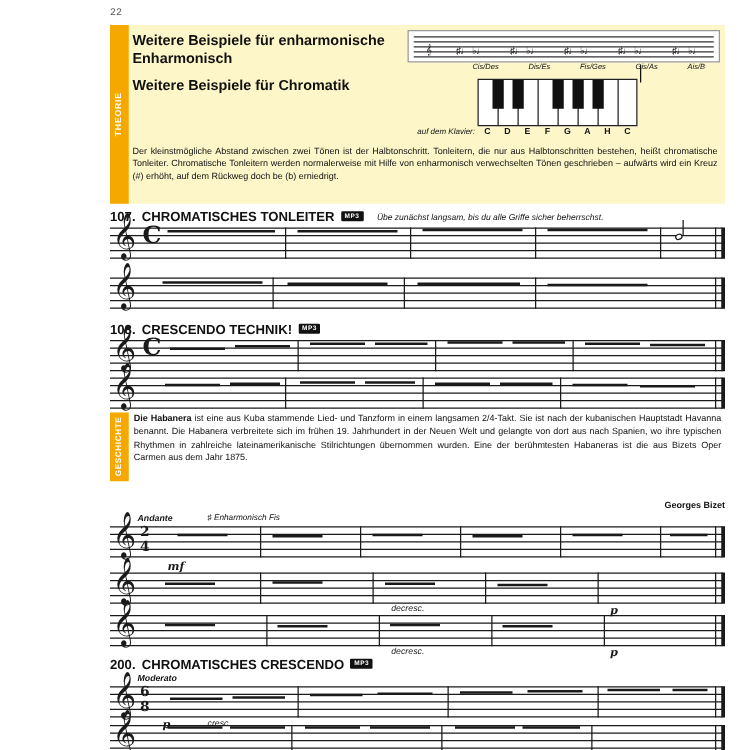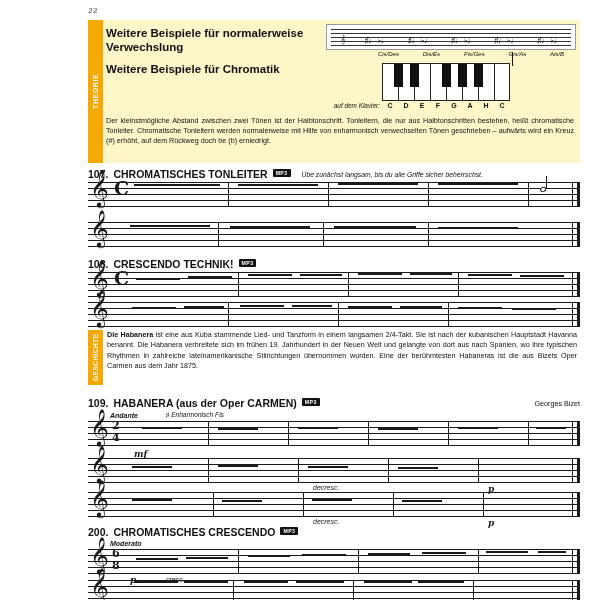--- a/index.html
+++ b/index.html
@@ -257,20 +257,21 @@
     font-weight: normal;
     font-style: italic;
     color: #111;
     margin-left: 6px;
   }
   .composer {
     position: absolute;
     right: 20px;
     font-size: 7.2px;
     color: #111;
+    font-weight: bold;
   }
   .tempo {
     position: absolute;
     left: 112px;
     font-size: 7px;
     font-style: italic;
     font-weight: bold;
     color: #111;
   }
   .tempo-note {
@@ -375,21 +376,21 @@
 <body>
 
 <div class="page">
 
   <div class="page-number">22</div>
 
   <div class="theory-box">
     <div class="side-tab">THEORIE</div>
 
     <div class="theory-inner">
-      <div class="theory-h">Weitere Beispiele für normalerweise Verwechslung</div>
+      <div class="theory-h">Weitere Beispiele für enharmonische Enharmonisch</div>
       <div class="theory-h" style="margin-top:8px;">Weitere Beispiele für Chromatik</div>
     </div>
 
     <div class="theory-wide">
       <div class="theory-p">Der kleinstmögliche Abstand zwischen zwei Tönen ist der Halbtonschritt. Tonleitern, die nur aus Halbtonschritten bestehen, heißt chromatische Tonleiter. Chromatische Tonleitern werden normalerweise mit Hilfe von enharmonisch verwechselten Tönen geschrieben – aufwärts wird ein Kreuz (#) erhöht, auf dem Rückweg doch be (b) erniedrigt.</div>
     </div>
 
     <div class="figure">
       <div class="fig-staff">
         <div class="ln" style="top:4px;"></div>
@@ -544,25 +545,20 @@
 
   <div class="history-box">
     <div class="history-tab">GESCHICHTE</div>
     <div class="history-inner">
       <div class="theory-p">
         <b>Die Habanera</b><span> ist eine aus Kuba stammende Lied- und Tanzform in einem langsamen 2/4-Takt. Sie ist nach der kubanischen Hauptstadt Havanna benannt. Die Habanera verbreitete sich im frühen 19. Jahrhundert in der Neuen Welt und gelangte von dort aus nach Spanien, wo ihre typischen Rhythmen in zahlreiche lateinamerikanische Stilrichtungen übernommen wurden. Eine der berühmtesten Habaneras ist die aus Bizets Oper Carmen aus dem Jahr 1875.</span>
       </div>
     </div>
   </div>
 
-  <div class="ex-head" style="top:397px;">
-    <span class="ex-num">109.</span>
-    <span>HABANERA (aus der Oper CARMEN)</span>
-    <span class="mp3">MP3</span>
-  </div>
   <div class="composer" style="top:399px;">Georges Bizet</div>
   <div class="tempo" style="top:412px;left:110px;">Andante</div>
   <div class="tempo-note" style="top:411px;left:166px;">♯ <span>Enharmonisch Fis</span></div>
 
   <div class="staff" style="top:421px;">
     <div class="line"></div>
       <div class="line"></div>
       <div class="line"></div>
       <div class="line"></div>
       <div class="line"></div>

